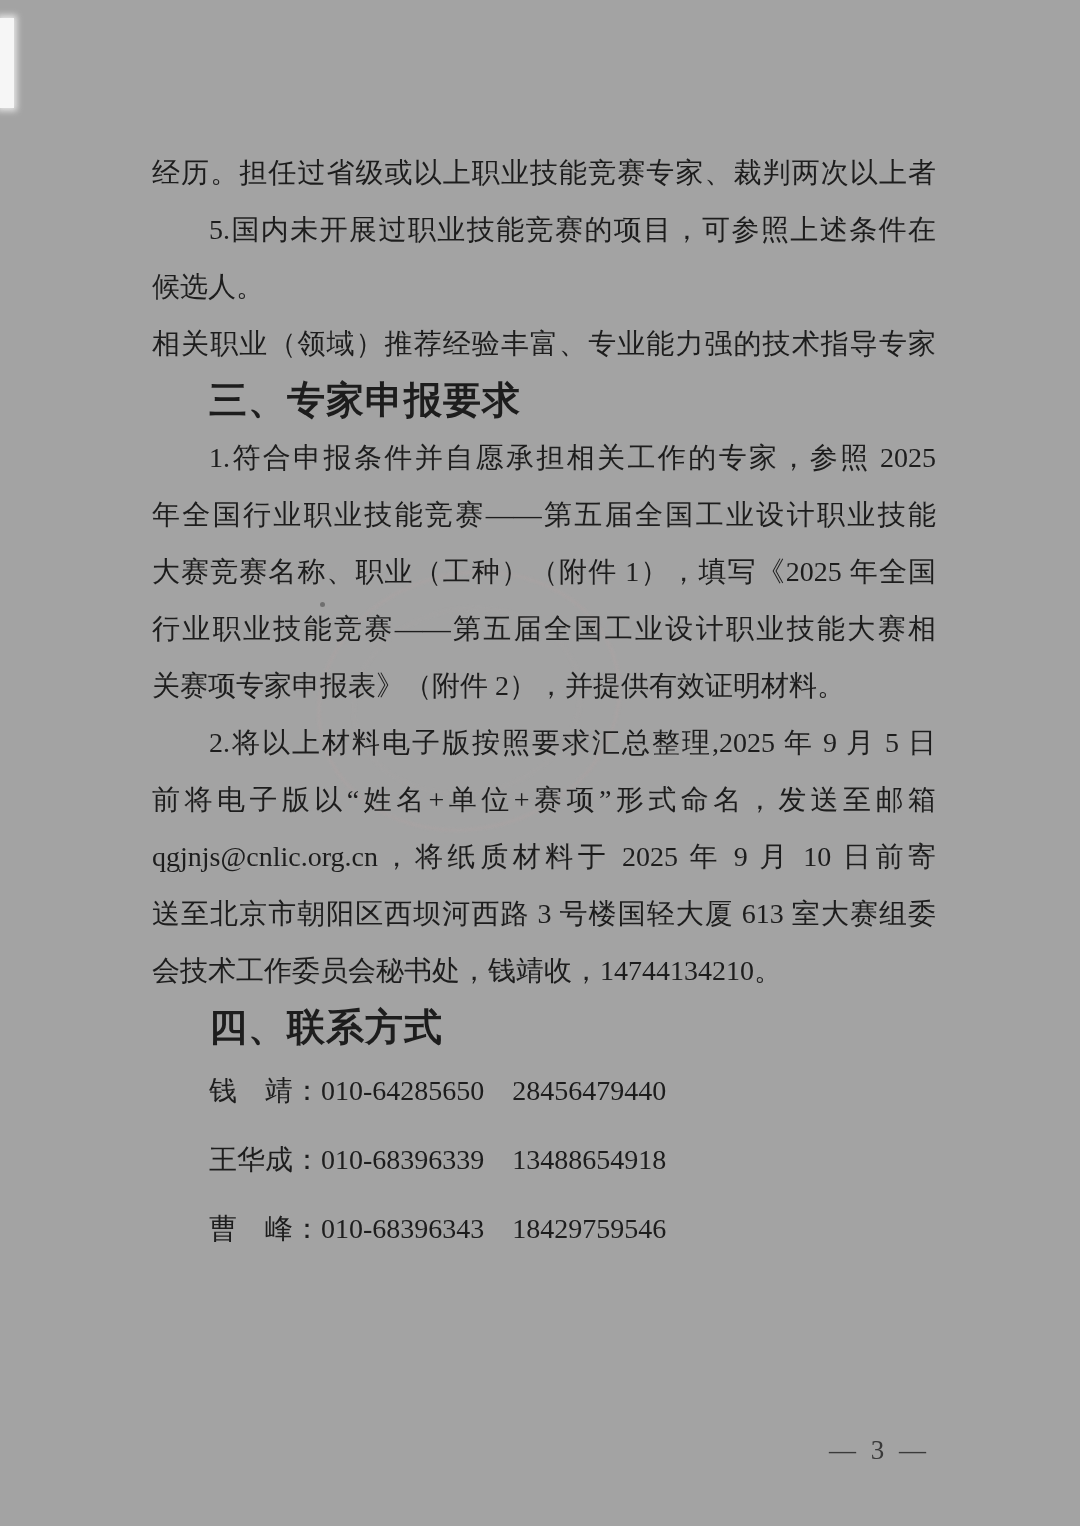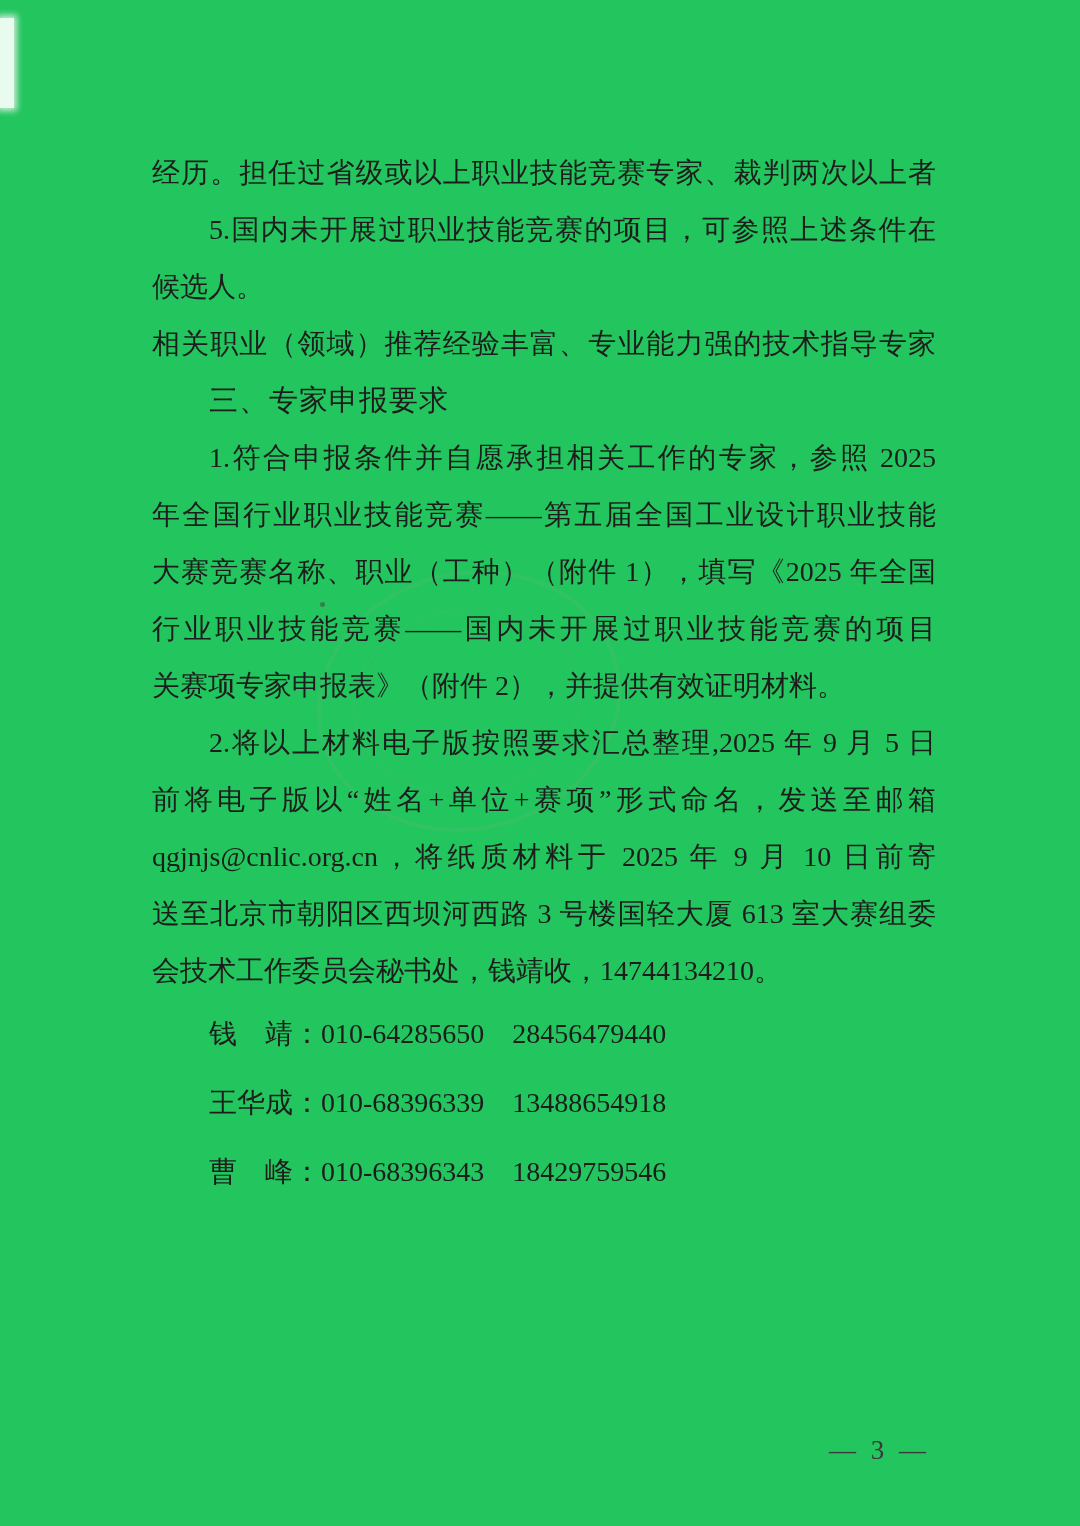--- a/index.html
+++ b/index.html
@@ -9,21 +9,21 @@
   body {
     width: 1080px;
     height: 1526px;
     position: relative;
     overflow: hidden;
     background: #ffffff;
   }
   .page {
     position: absolute;
     inset: 0;
-    background: #22c55e;
+    background: #a3a3a3;
   }
   
   .scan-streak {
     position: absolute;
     left: 0; top: 18px;
     width: 14px; height: 90px;
     background: rgba(255,255,255,0.9);
     box-shadow: 0 0 6px 3px rgba(245,245,245,0.8);
   }
   .column {
@@ -42,22 +42,22 @@
   }
   .fill {
     text-align: justify;
     text-align-last: justify;
   }
   .ind {
     text-indent: 57px;
   }
   .head {
     font-family: "Liberation Sans", "DejaVu Sans", sans-serif;
-    font-weight: 400;
-    font-size: 29px;
+    font-weight: 700;
+    font-size: 38px;
     letter-spacing: 1px;
   }
   .contact {
     height: 69px;
     line-height: 69px;
   }
   .footer {
     position: absolute;
     top: 1436px;
     right: 150px;
@@ -113,27 +113,28 @@
 
   <div class="column">
     <div class="ln fill">经历。担任过省级或以上职业技能竞赛专家、裁判两次以上者</div>
     <div class="ln fill ind">5.国内未开展过职业技能竞赛的项目，可参照上述条件在</div>
     <div class="ln">候选人。</div>
     <div class="ln fill">相关职业（领域）推荐经验丰富、专业能力强的技术指导专家</div>
     <div class="ln head ind">三、专家申报要求</div>
     <div class="ln fill ind">1.符合申报条件并自愿承担相关工作的专家，参照 2025</div>
     <div class="ln fill">年全国行业职业技能竞赛——第五届全国工业设计职业技能</div>
     <div class="ln fill">大赛竞赛名称、职业（工种）（附件 1），填写《2025 年全国</div>
-    <div class="ln fill">行业职业技能竞赛——国内未开展过职业技能竞赛的项目</div>
+    <div class="ln fill">行业职业技能竞赛——第五届全国工业设计职业技能大赛相</div>
     <div class="ln">关赛项专家申报表》（附件 2），并提供有效证明材料。</div>
     <div class="ln fill ind">2.将以上材料电子版按照要求汇总整理,2025 年 9 月 5 日</div>
     <div class="ln fill">前将电子版以“姓名+单位+赛项”形式命名，发送至邮箱</div>
     <div class="ln fill">qgjnjs@cnlic.org.cn，将纸质材料于 2025 年 9 月 10 日前寄</div>
     <div class="ln fill">送至北京市朝阳区西坝河西路 3 号楼国轻大厦 613 室大赛组委</div>
     <div class="ln">会技术工作委员会秘书处，钱靖收，14744134210。</div>
+    <div class="ln head ind">四、联系方式</div>
     <div class="ln contact ind">钱　靖：010-64285650　28456479440</div>
     <div class="ln contact ind">王华成：010-68396339　13488654918</div>
     <div class="ln contact ind">曹　峰：010-68396343　18429759546</div>
   </div>
 
   <div class="footer">— 3 —</div>
 
 </div>
 
 </body></html>

